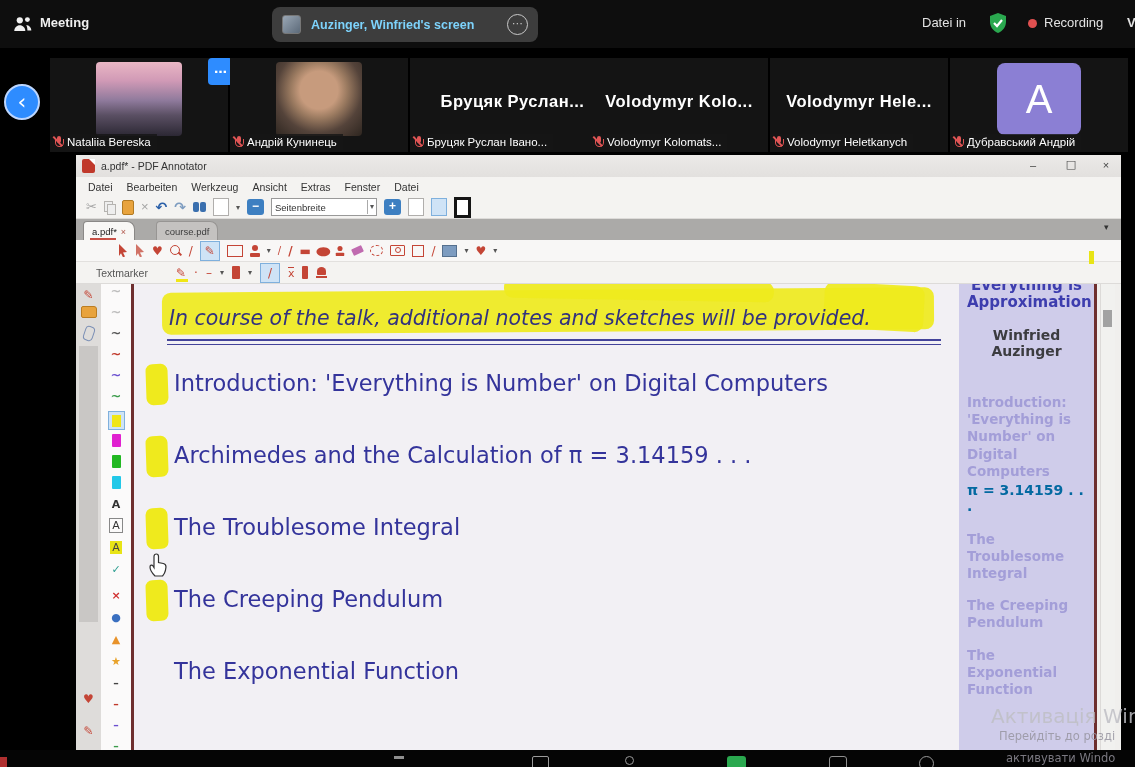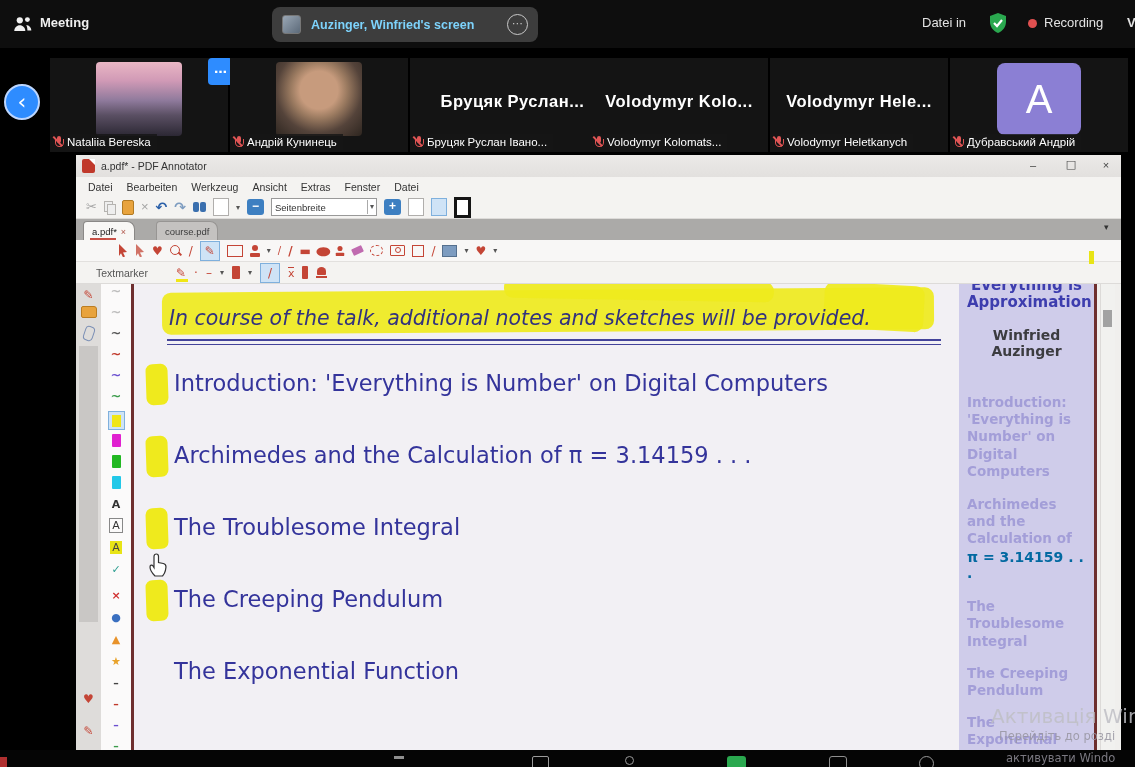--- a/index.html
+++ b/index.html
@@ -431,21 +431,20 @@
         <svg width="24" height="28" viewBox="0 0 24 28">
             <path d="M9 26c-2-2-5-6-5-9 0-2 2-2.6 3-1l1 1.6V6.5C8 5 9 4 10.3 4c1.3 0 2.2 1 2.2 2.5v6l4.8 1c1.6.3 2.7 1.6 2.7 3.4 0 0-.4 4.3-1.6 6.3-.9 1.6-1.9 2.8-1.9 2.8z" fill="#fff" stroke="#333" stroke-width="1.2"></path>
           </svg>
       </div>
     </div>
 
     <div class="abs outline">
       <div class="ol-title">Everything is Approximation</div>
       <div class="ol-author">Winfried Auzinger</div>
       <div class="ol-entry" style="margin-top:34px;">Introduction: 'Everything is Number' on Digital Computers</div>
-      <div class="ol-entry" style="margin-top:16px;">Archimedes and the Calculation of</div>
       <div class="ol-pi">π = 3.14159 . . .</div>
       <div class="ol-entry" style="margin-top:17px;">The Troublesome Integral</div>
       <div class="ol-entry" style="margin-top:15px;">The Creeping Pendulum</div>
       <div class="ol-entry" style="margin-top:15px;">The Exponential Function</div>
     </div>
 
     <div class="abs scrollbar">
       <div class="sb-thumb"></div>
     </div>
   </div>

